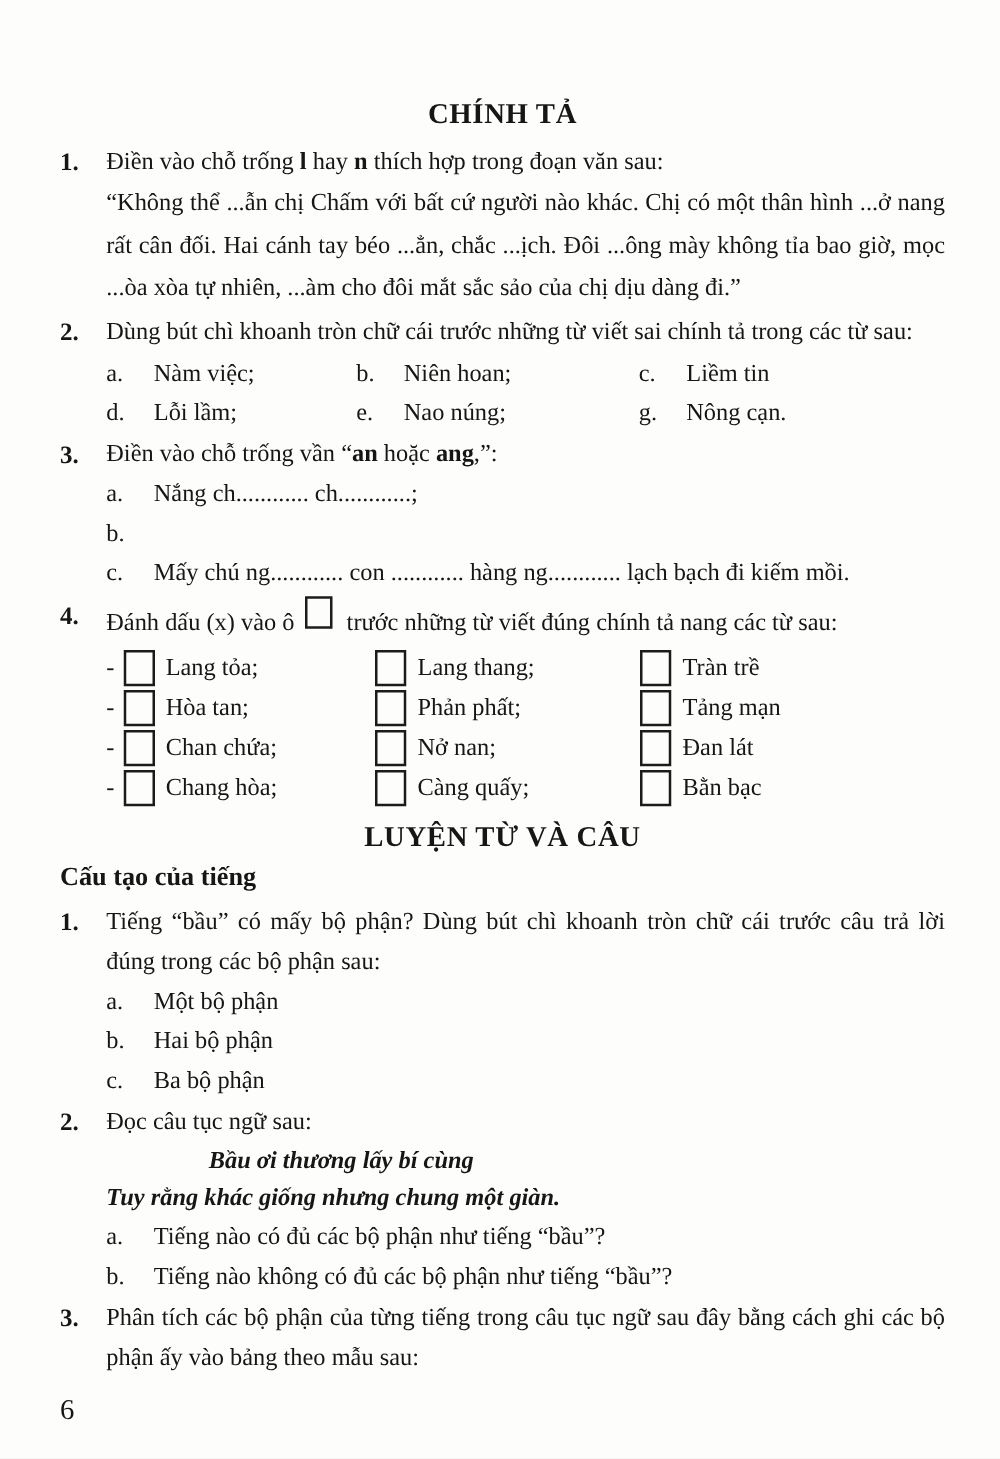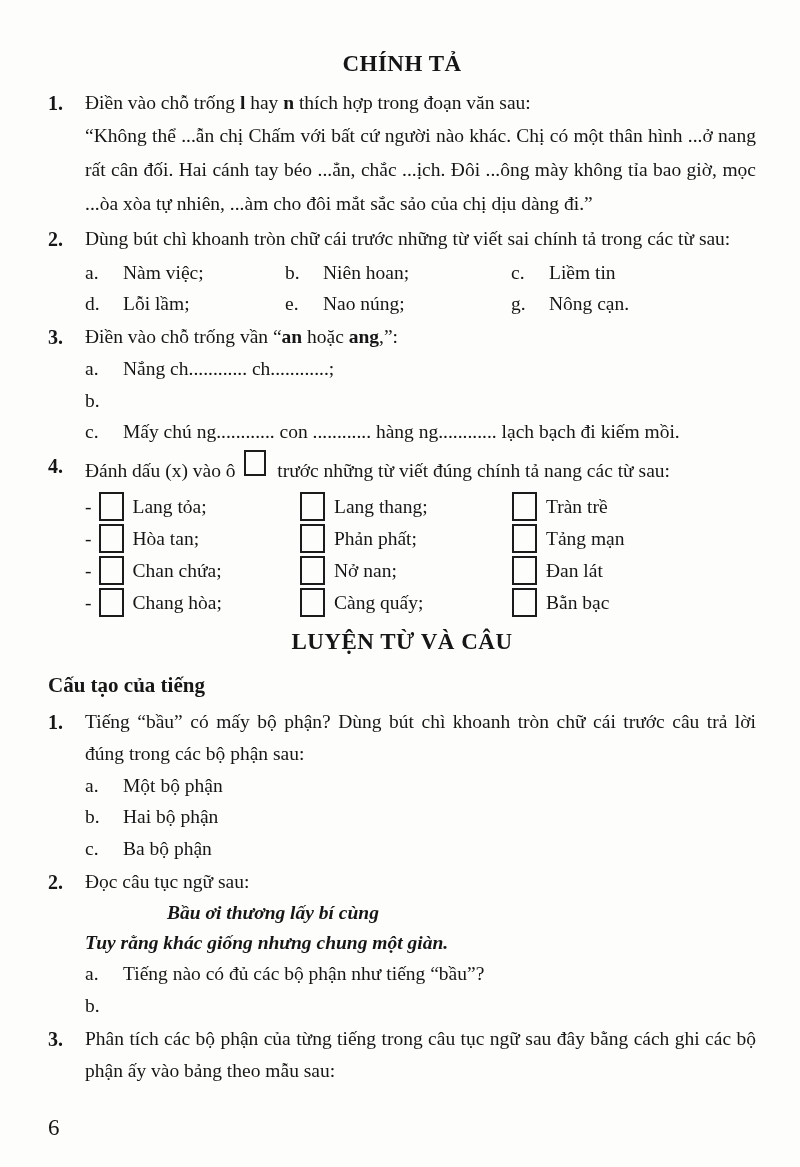--- a/index.html
+++ b/index.html
@@ -5,21 +5,21 @@
   html,body{margin:0;padding:0;background:#e8e8e8;}
   .page{
     position:relative;
     width:800px;height:1167px;
     background:#fdfdfb;
     font-family:"Liberation Serif","DejaVu Serif",serif;
     color:#161616;
     overflow:hidden;
     margin:0 auto;
   }
-  .content{position:absolute;left:48px;top:51px;width:708px;}
+  .content{position:absolute;left:48px;top:78px;width:708px;}
   h1.sec{
     text-align:center;font-size:23px;font-weight:700;
     margin:0 0 10px 0;letter-spacing:.5px;
   }
   h2.sub{
     text-align:left;font-size:21px;font-weight:700;
     margin:2px 0 8px 0;
   }
   .item{display:flex;align-items:flex-start;margin:0 0 2px 0;}
   .num{flex:0 0 37px;font-weight:700;font-size:20px;line-height:32px;}
@@ -185,21 +185,21 @@
                 <span class="cb"></span>
                 <span>Bằn bạc</span>
               </div>
           </div>
         </div>
       </div>
     </div>
 
     <div class="gap8"></div>
 
-    <h1 class="sec" style="margin-bottom:18px;">LUYỆN TỪ VÀ CÂU</h1>
+    <h1 class="sec" style="margin-bottom:6px;">LUYỆN TỪ VÀ CÂU</h1>
     <h2 class="sub">Cấu tạo của tiếng</h2>
 
     <div class="item">
       <span class="num">1.</span>
       <div class="ibody">
         <div class="line just">Tiếng “bầu” có mấy bộ phận? Dùng bút chì khoanh tròn chữ cái trước câu trả lời đúng trong các bộ phận sau:</div>
         <div class="subline">
             <span class="slet">a.</span>
             <span>Một bộ phận</span>
           </div>
@@ -219,20 +219,21 @@
       <div class="ibody">
         <div class="line">Đọc câu tục ngữ sau:</div>
         <div class="verse v1">Bầu ơi thương lấy bí cùng</div>
         <div class="verse v2">Tuy rằng khác giống nhưng chung một giàn.</div>
         <div class="subline">
             <span class="slet">a.</span>
             <span>Tiếng nào có đủ các bộ phận như tiếng “bầu”?</span>
           </div>
         <div class="subline">
             <span class="slet">b.</span>
+            <span>Tiếng nào không có đủ các bộ phận như tiếng “bầu”?</span>
           </div>
       </div>
     </div>
 
     <div class="item">
       <span class="num">3.</span>
       <div class="ibody">
         <div class="line just">Phân tích các bộ phận của từng tiếng trong câu tục ngữ sau đây bằng cách ghi các bộ phận ấy vào bảng theo mẫu sau:</div>
       </div>
     </div>

